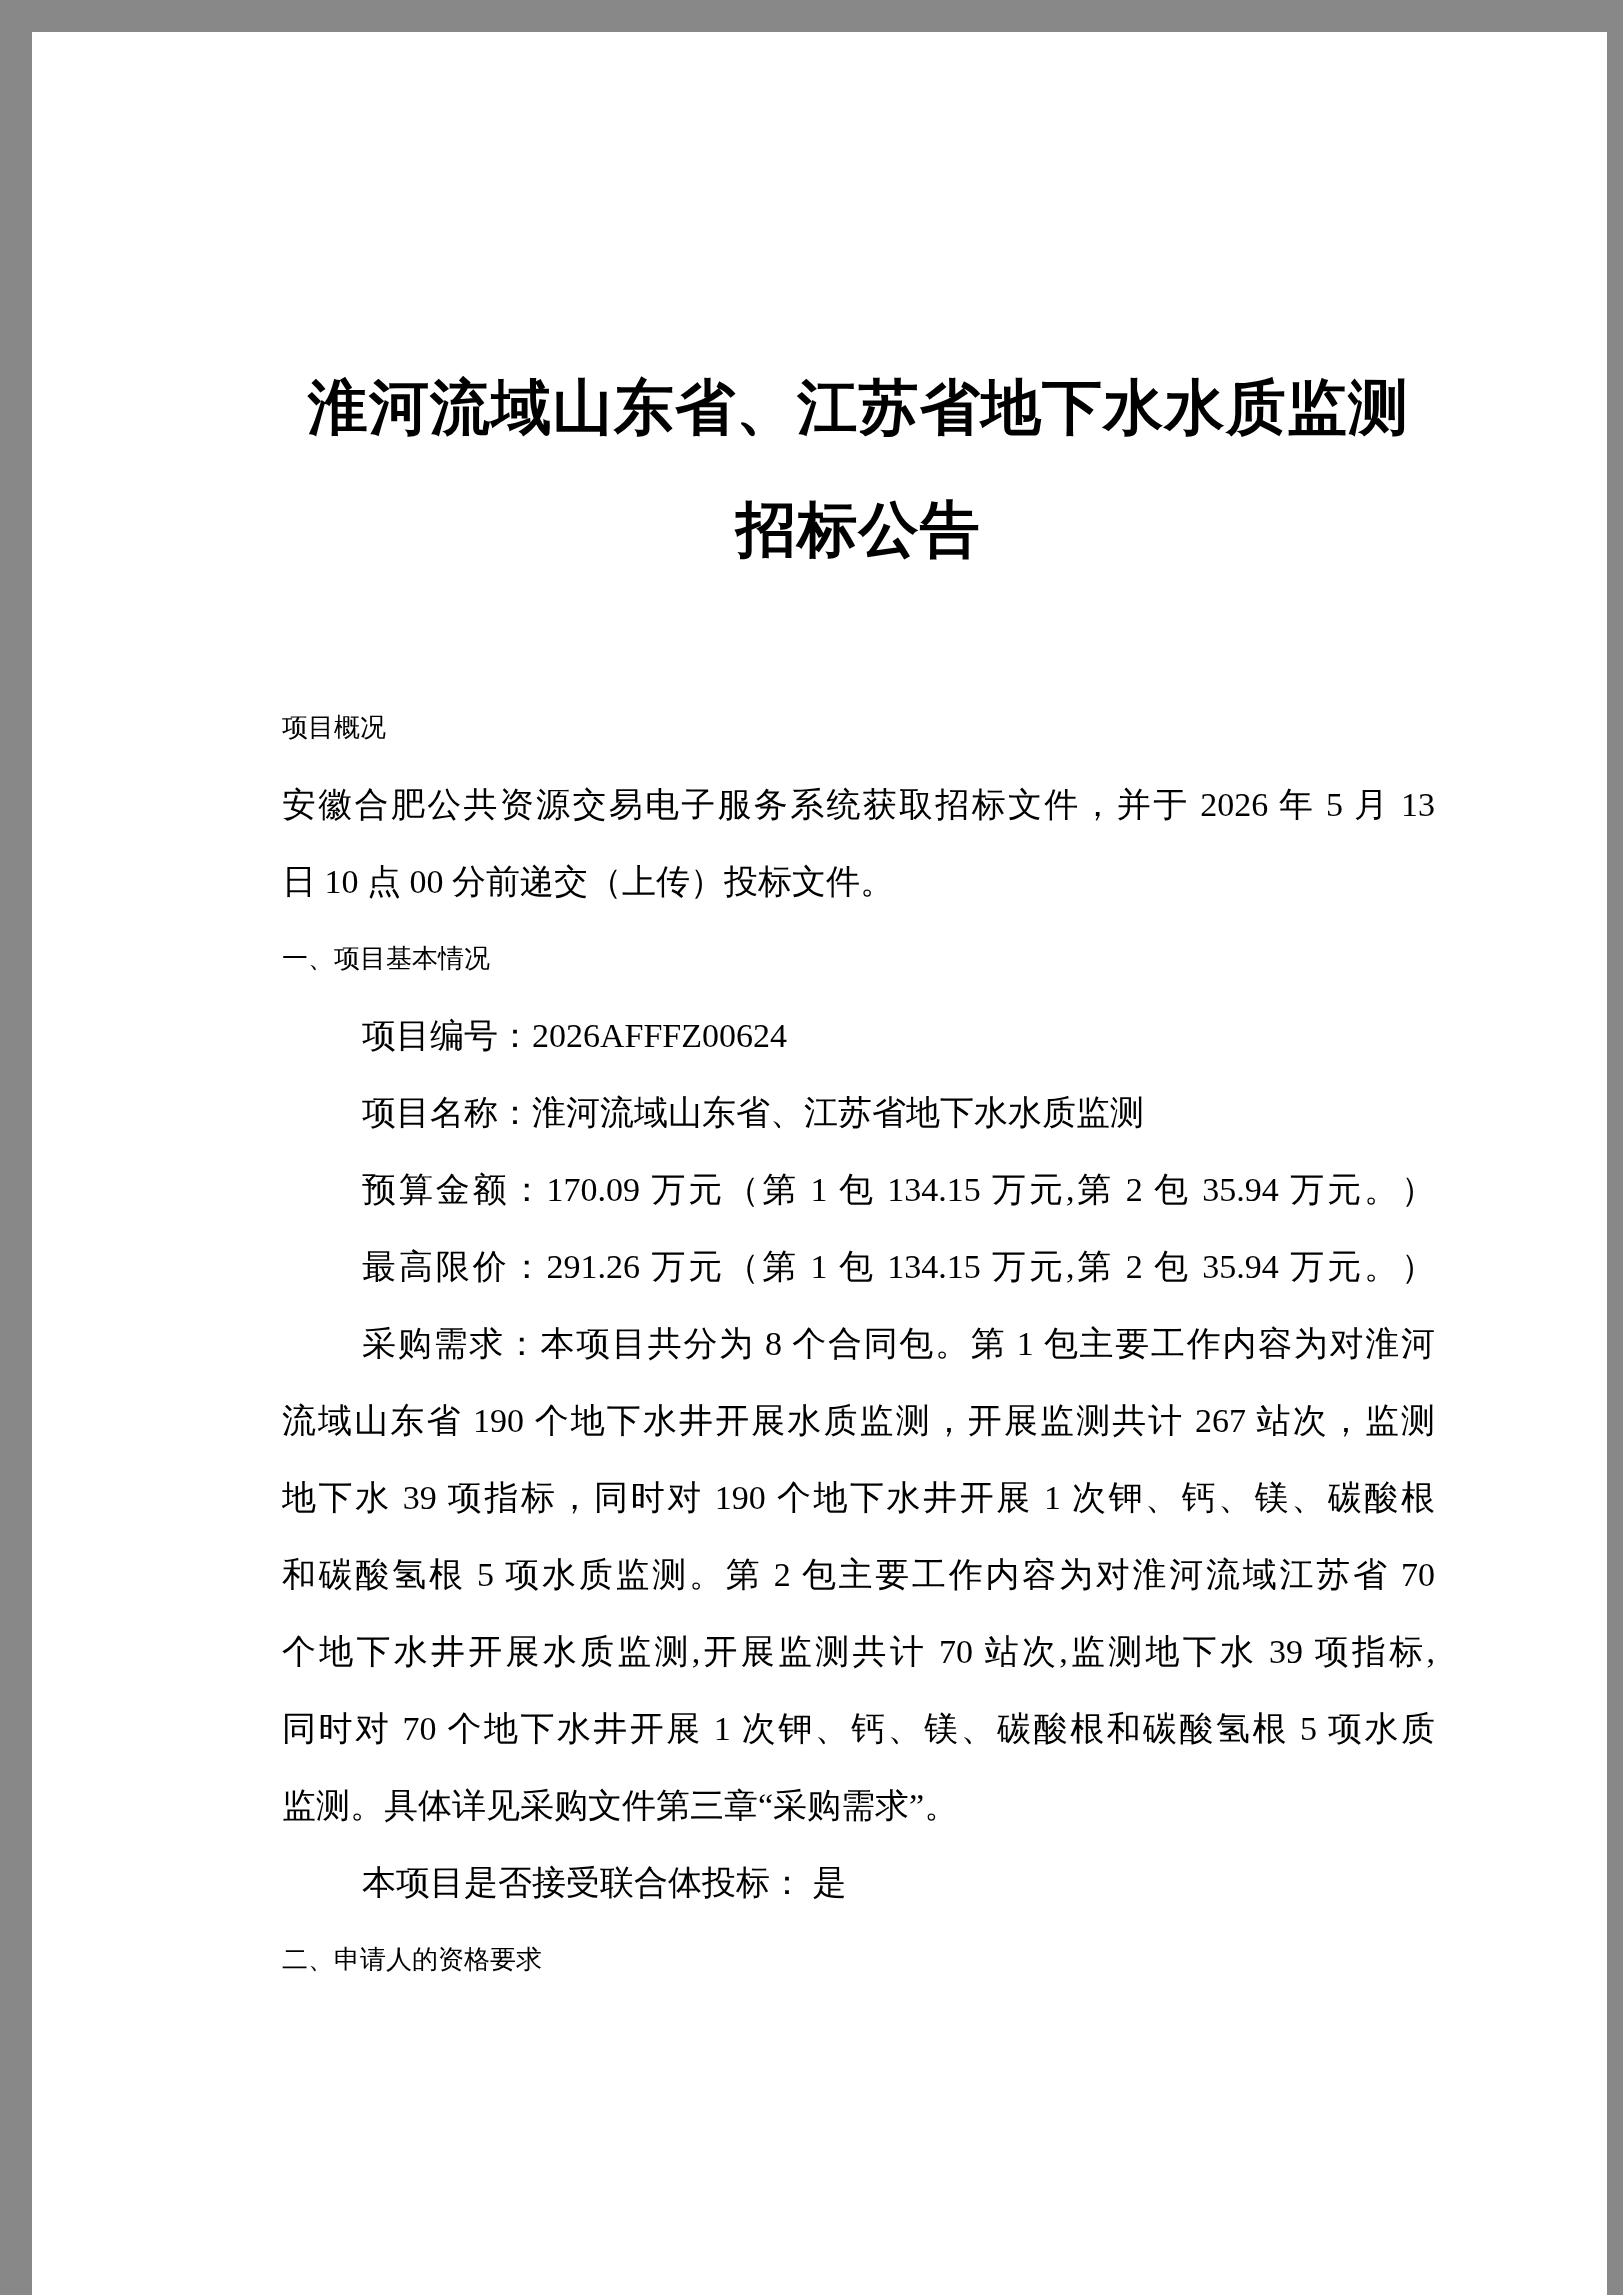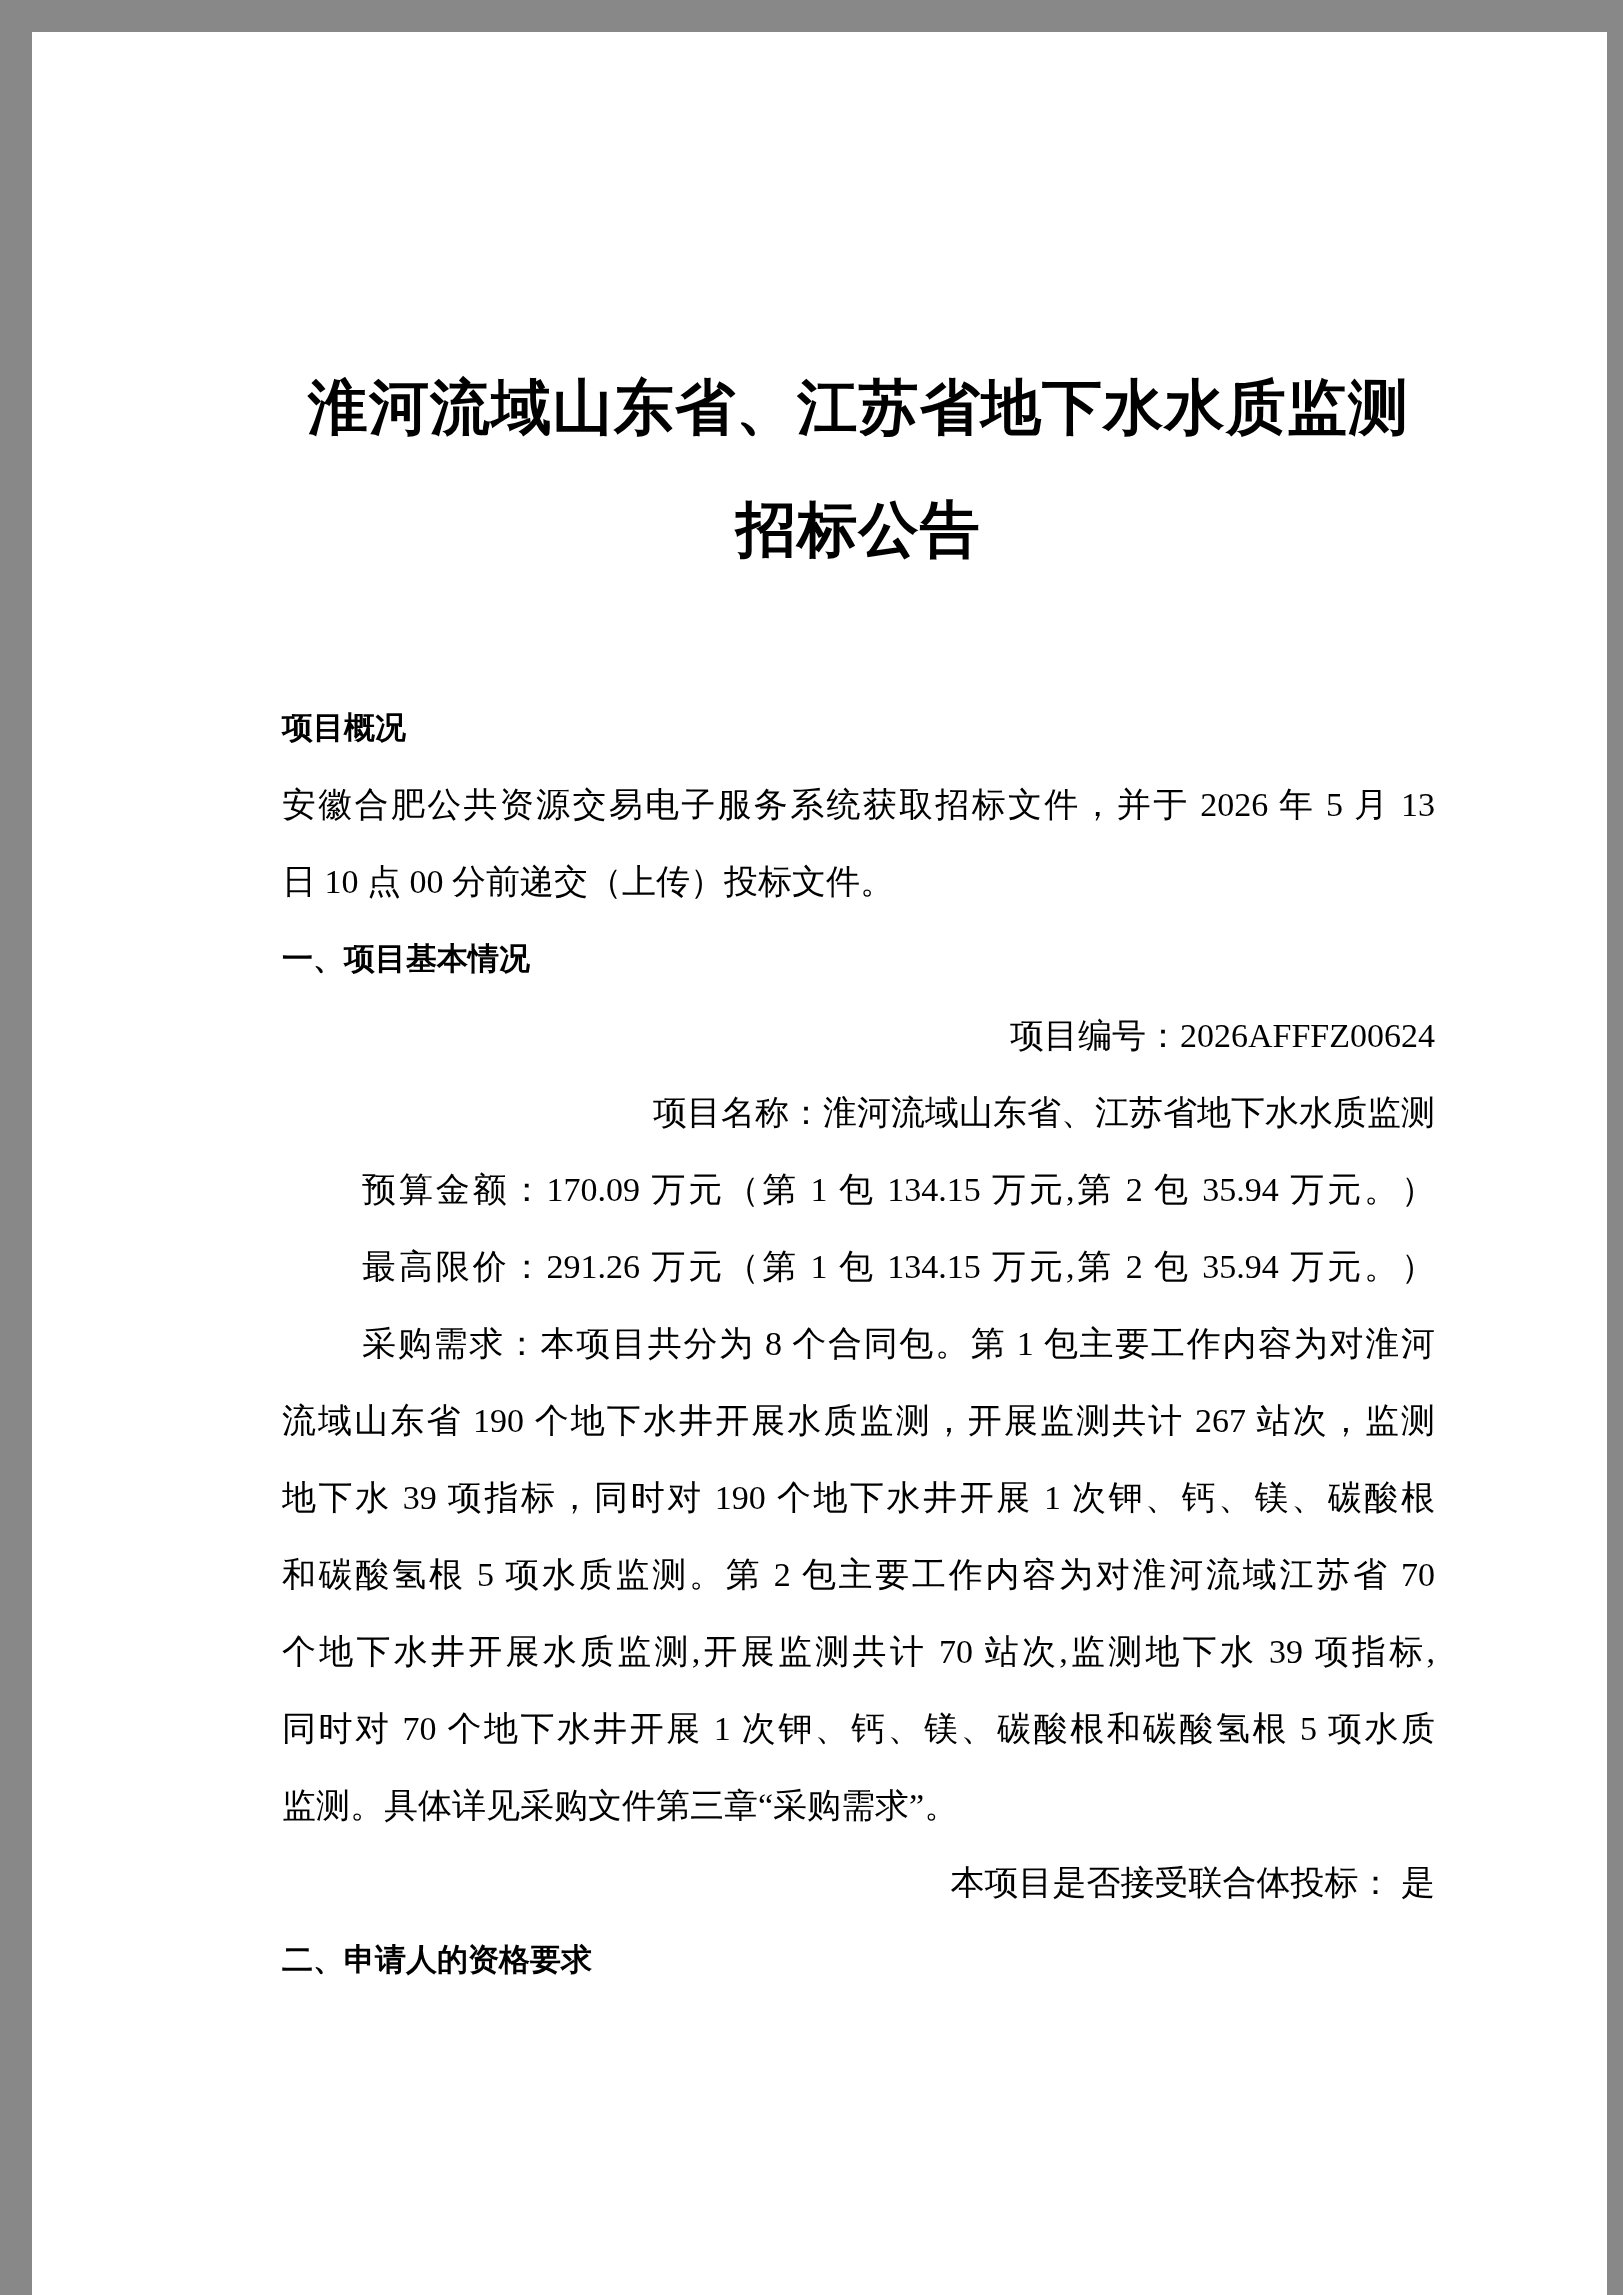--- a/index.html
+++ b/index.html
@@ -27,25 +27,25 @@
   .doc-title .title-line { display: block; }
   .line {
     font-family: "Liberation Serif", "DejaVu Serif", serif;
     font-size: 34px;
     line-height: 77px;
     height: 77px;
     text-align: left;
   }
   .h {
     font-family: "Liberation Sans", "DejaVu Sans", sans-serif;
-    font-weight: 700;
-    font-size: 31px;
+    font-weight: 400;
+    font-size: 26px;
   }
   .overview-h { margin-top: 66px; }
-  .indent { text-indent: 80px; text-align: right; }
+  .indent { text-indent: 80px; }
   .just {
     text-align: justify;
     text-align-last: justify;
     text-justify: inter-character;
   }
 </style>
 </head>
 <body>
 
 <div class="page">

